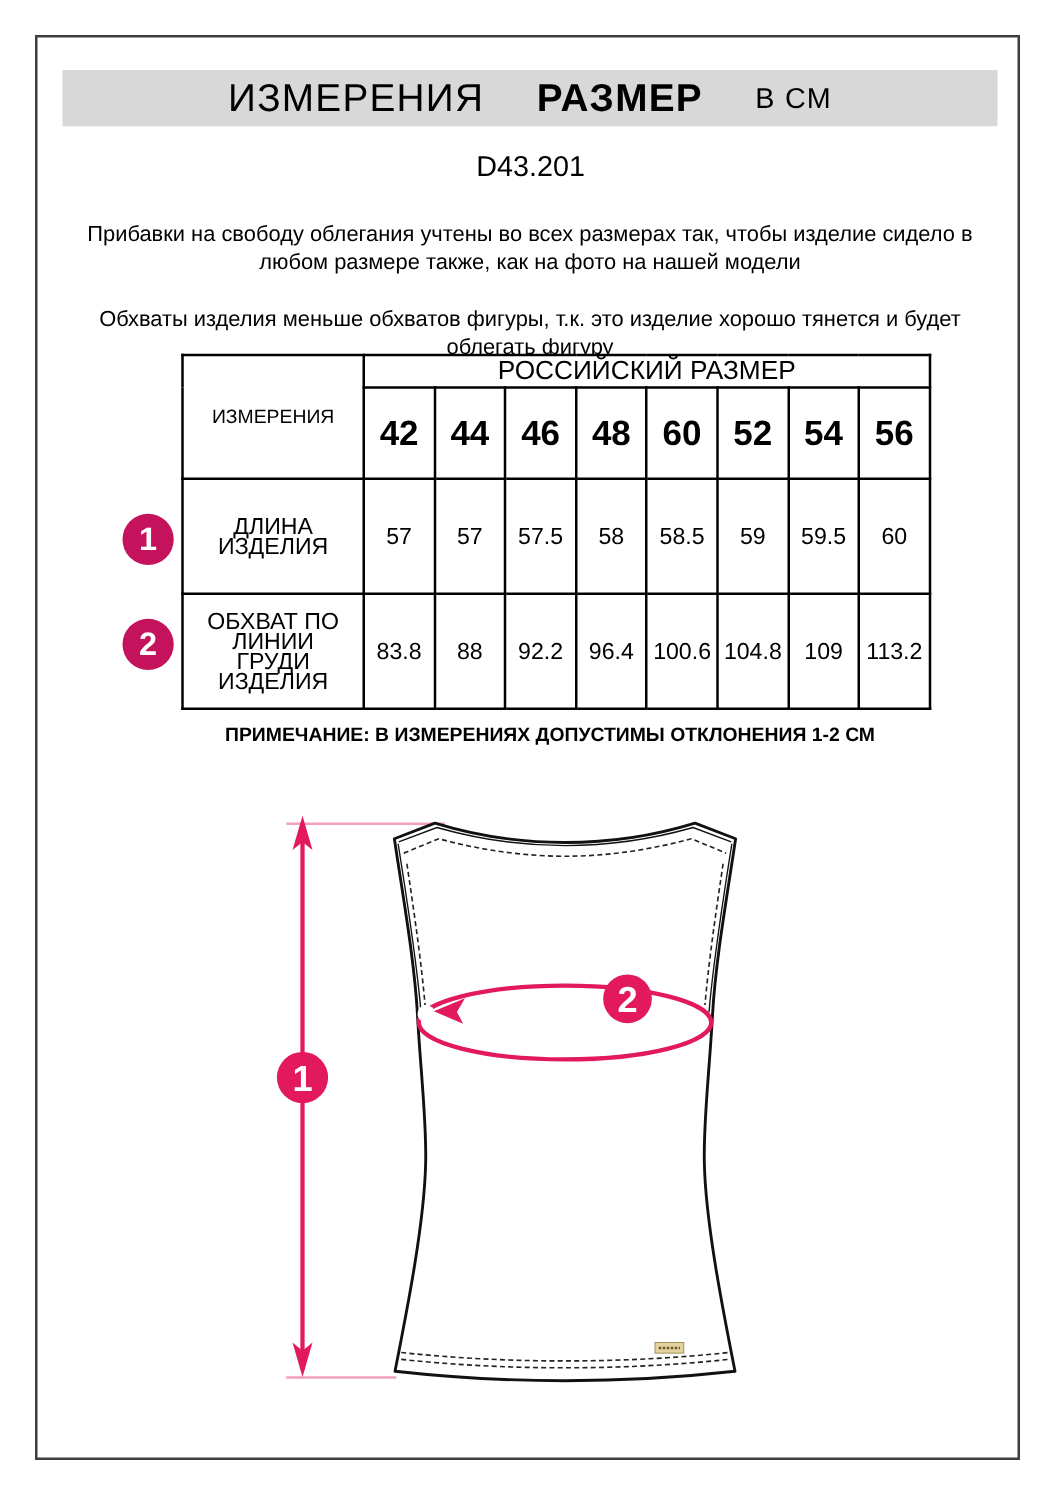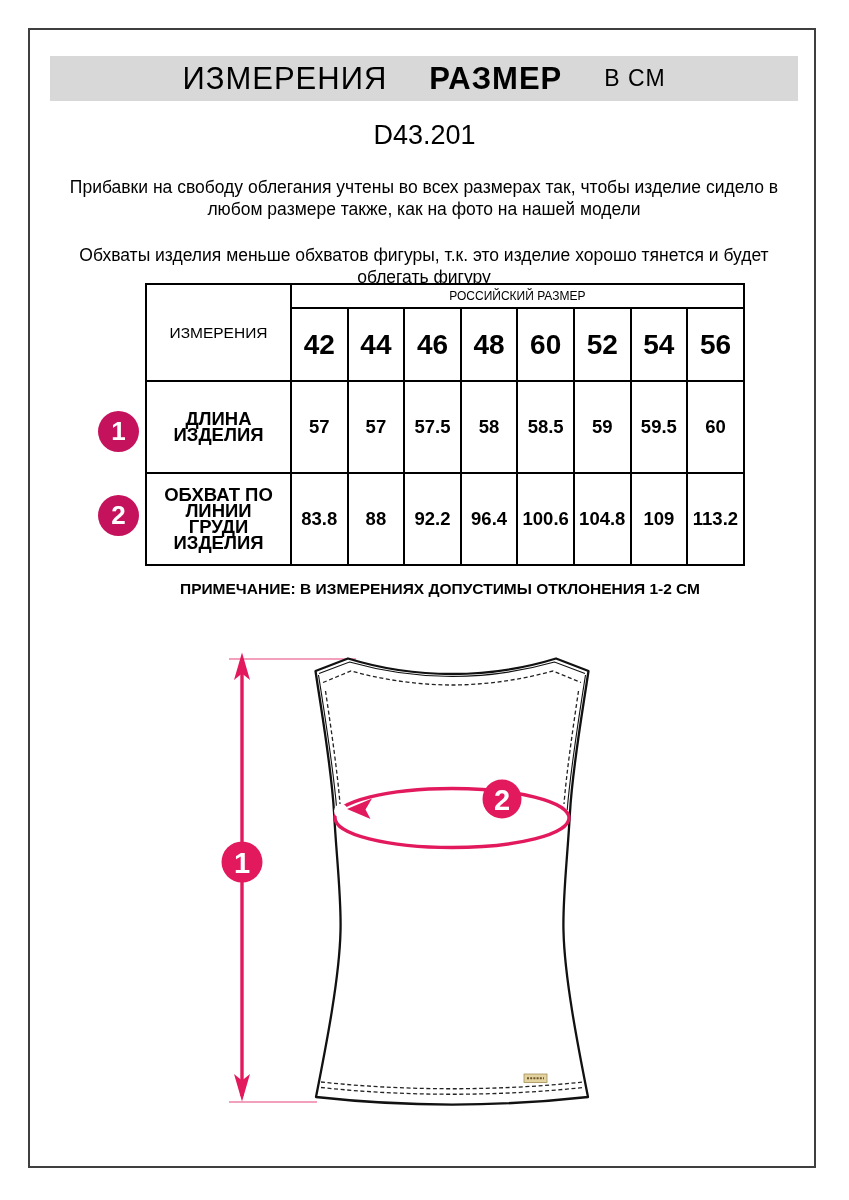--- a/index.html
+++ b/index.html
@@ -3,32 +3,32 @@
 <meta charset="utf-8">
 <style>
   html,body{margin:0;padding:0;background:#ffffff;}
   body{width:849px;height:1200px;position:relative;font-family:"Liberation Sans",sans-serif;color:#000;}
   .frame{position:absolute;left:28px;top:28px;width:784px;height:1136px;border:2px solid #3f3f3f;background:#fff;}
   .header-bar{position:absolute;left:50px;top:56px;width:748px;height:45px;background:#d8d8d8;
     display:flex;align-items:center;justify-content:center;gap:42px;}
   .title-main{font-size:31px;letter-spacing:1px;}
   .title-bold{font-size:31px;font-weight:bold;letter-spacing:1px;}
   .title-unit{font-size:23px;letter-spacing:1px;}
-  .product-code{position:absolute;left:0;top:120px;width:849px;text-align:center;font-size:27px;}
+  .product-code{position:absolute;left:0;top:120px;width:849px;text-align:center;font-size:23px;}
   .para{position:absolute;left:60px;width:728px;text-align:center;font-size:17.5px;line-height:22px;margin-top:28px;}
   .para1{top:148px;}
   .para2{top:216px;}
   .size-table{position:absolute;left:145px;top:283px;border-collapse:collapse;table-layout:fixed;}
   .size-table td,.size-table th{border:2px solid #000;text-align:center;vertical-align:middle;
     font-weight:normal;padding:0;background:#fff;}
   .corner-cell{width:119px;font-size:15.5px;padding:0 12px !important;}
-  .group-cell{height:22px;font-size:12px;margin-top:36px;}
+  .group-cell{height:22px;font-size:21px;margin-top:36px;}
   .size-cell{width:54.6px;height:71px;font-size:28px;font-weight:bold !important;}
   .label-cell{font-size:13.5px;line-height:16px;padding:0 13px !important;}
-  .value-row td{height:90px;font-size:18.5px;font-weight:bold;}
+  .value-row td{height:90px;font-size:18.5px;}
   .row-badge{position:absolute;width:41px;height:41px;border-radius:50%;background:#c4135c;color:#fff;
     font-size:26px;font-weight:bold;display:flex;align-items:center;justify-content:center;}
   .badge-r1{left:98px;top:411px;}
   .badge-r2{left:98px;top:495px;}
   .note{position:absolute;left:60px;top:580px;width:760px;text-align:center;font-size:15.5px;font-weight:bold;}
   .diagram-svg{position:absolute;left:0;top:0;width:849px;height:1200px;}
 </style>
 </head>
 <body>
 

